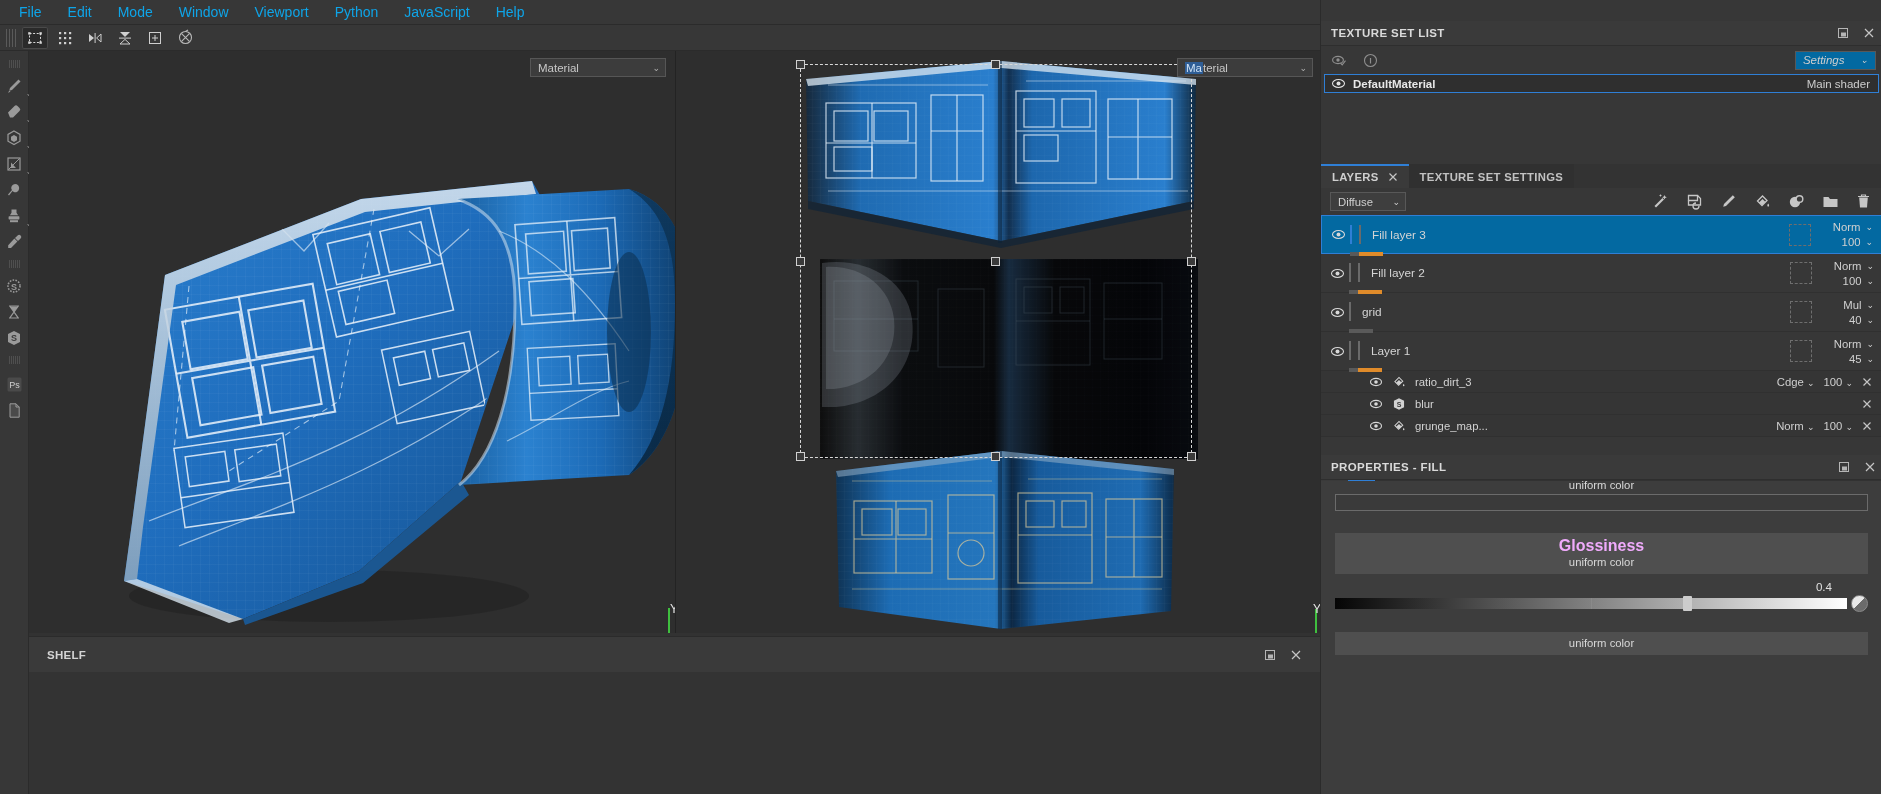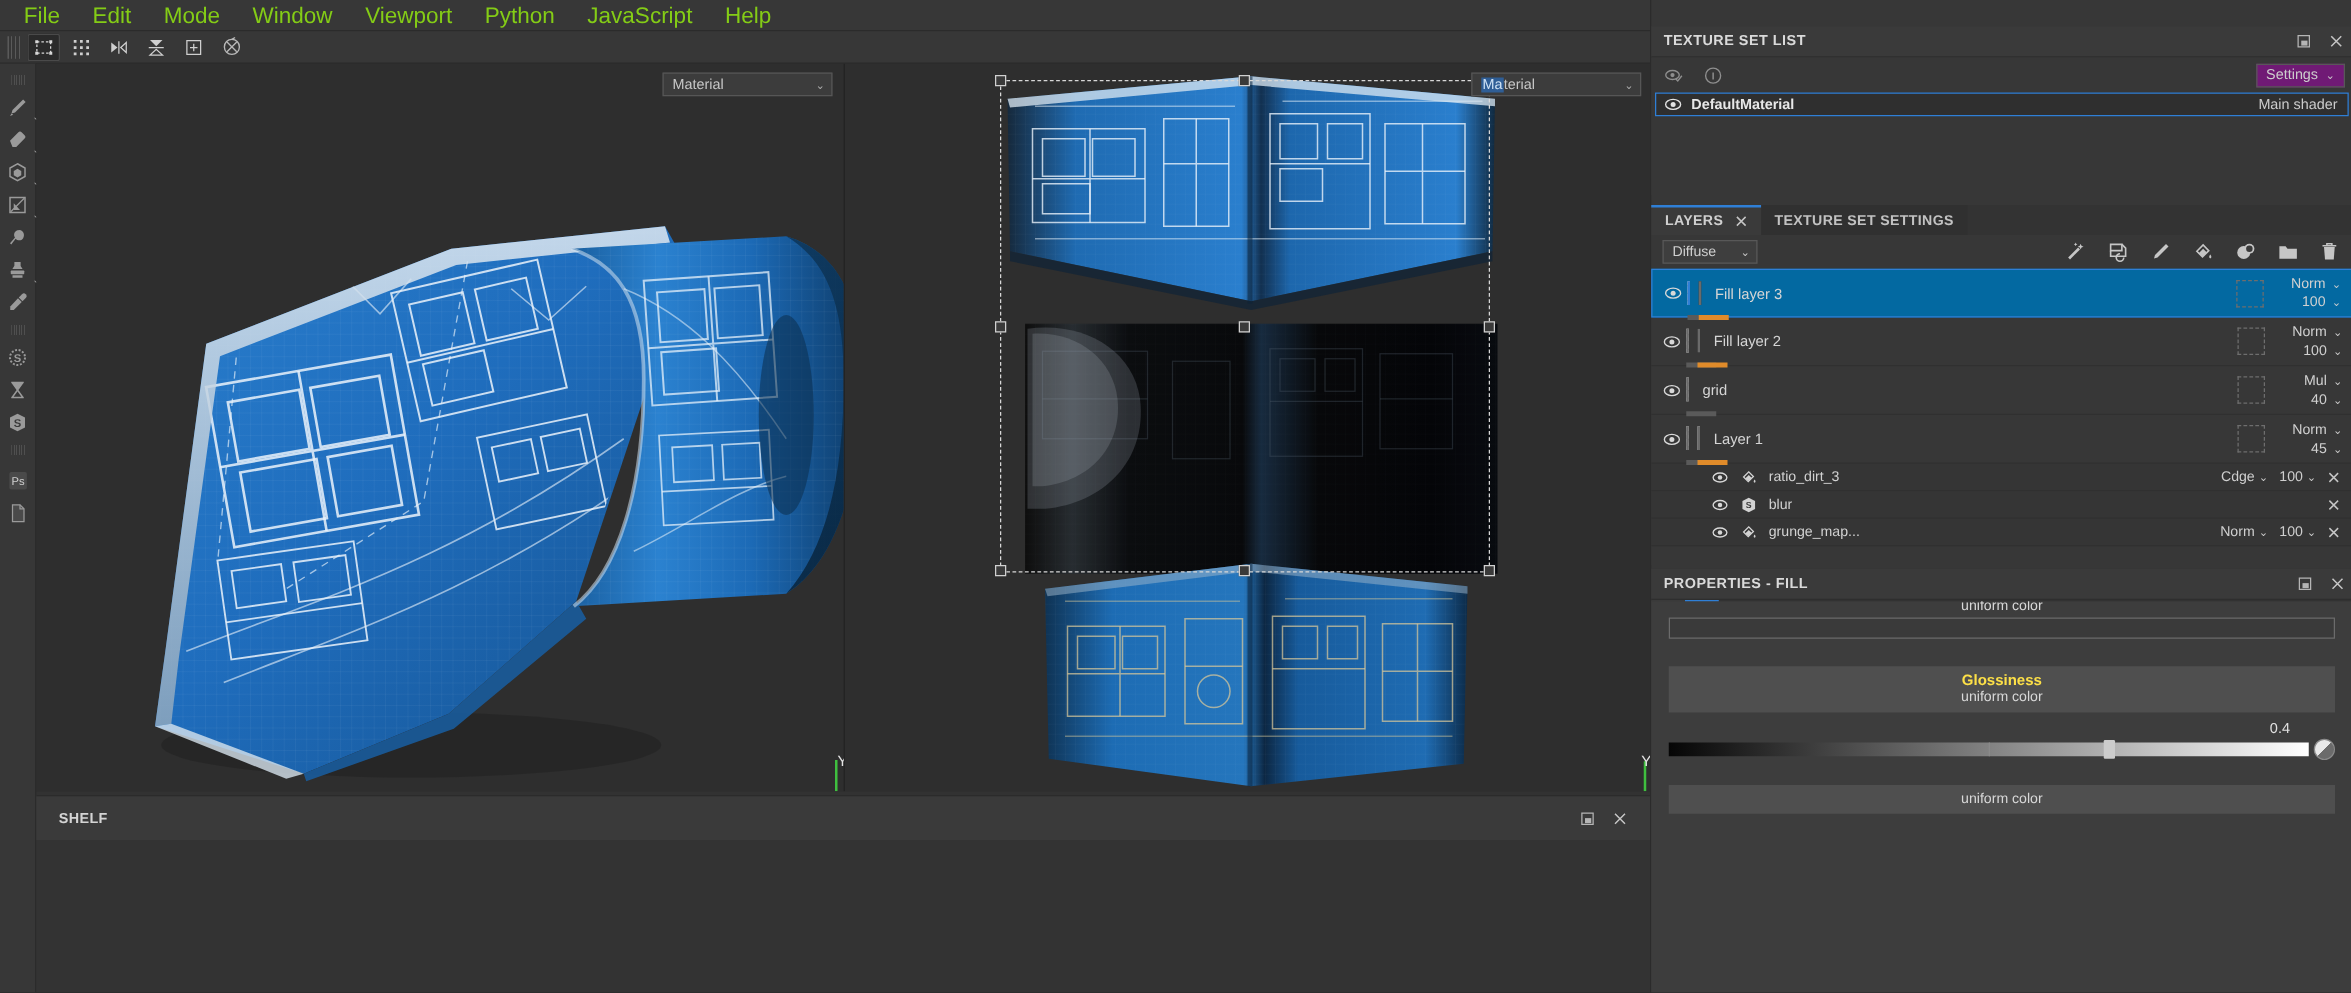--- a/index.html
+++ b/index.html
@@ -12,21 +12,21 @@
   }
   .app { position: relative; width: 1881px; height: 794px; background: #323232; }
 
   
   .menubar {
     position: absolute; top: 0; left: 0; width: 1881px; height: 25px;
     background: #373737; display: flex; align-items: center;
     padding-left: 6px; border-bottom: 1px solid #2b2b2b;
   }
   .menubar .mi {
-    font-size: 18px; color: #84cc16; padding: 4px 13px; line-height: 16px;
+    font-size: 14px; color: #0ea5e9; padding: 4px 13px; line-height: 16px;
     cursor: default; white-space: nowrap;
   }
 
   
   .toolbar {
     position: absolute; top: 25px; left: 0; width: 1881px; height: 26px;
     background: #373737; border-bottom: 1px solid #2b2b2b;
     display: flex; align-items: center;
   }
   .tb-grip { width: 10px; height: 18px; margin: 0 4px 0 6px;
@@ -116,22 +116,22 @@
     letter-spacing: .4px; }
   .panel-hdr .acts { margin-left: auto; display: flex; gap: 14px; align-items: center; }
 
   
   .tsl { position: absolute; top: 21px; left: 0; width: 561px; height: 135px;
     background: #373737; }
   .tsl-toolbar { height: 28px; display: flex; align-items: center;
     padding: 0 6px 0 10px; gap: 16px; }
   .settings-btn {
     margin-left: auto; height: 19px; min-width: 66px; border: 1px solid #585858;
-    background: #701a75; display: flex; align-items: center; justify-content: center;
-    gap: 6px; font-size: 11.5px; color: #cdcdcd; padding: 0 7px;
+    background: #0369a1; display: flex; align-items: center; justify-content: center;
+    gap: 16px; font-size: 11.5px; color: #cdcdcd; padding: 0 7px; font-style: italic;
   }
   .ts-row {
     height: 19px; margin: 0 3px; background: #2f2f2f; border: 1px solid #2f7fd6;
     display: flex; align-items: center; padding: 0 8px 0 6px;
   }
   .ts-row .nm { font-size: 11.5px; font-weight: bold; color: #e8e8e8; margin-left: 7px; }
   .ts-row .shd { margin-left: auto; font-size: 11.5px; color: #cccccc; }
 
   
   .layers { position: absolute; top: 164px; left: 0; width: 561px; height: 288px;
@@ -193,21 +193,21 @@
   .props-tabs { height: 26px; display: flex; align-items: stretch; background: #323232; }
   .pt { width: 27px; display: flex; align-items: center; justify-content: center;
     background: #3a3a3a; }
   .pt.active { background: #414141; border-top: 2px solid #2f7fd6; }
   .props-body { position: absolute; top: 26px; left: 0; width: 561px;
     height: 313px; background: #3d3d3d; padding: 0 14px; overflow: hidden; }
   .prop-band {
     background: #4f4f4f; text-align: center; padding: 4px 0 6px;
     margin-top: 10px;
   }
-  .prop-band .lbl { font-size: 12px; font-weight: bold; color: #fde047; }
+  .prop-band .lbl { font-size: 16px; font-weight: bold; color: #f0abfc; }
   .prop-band .sub { font-size: 11.3px; color: #d8d8d8; margin-top: 1px; }
   .color-swatch { height: 17px; background: #3a3a3a; border: 1px solid #6b6b6b;
     margin-top: 8px; }
   .slider-val { text-align: right; font-size: 11.6px; color: #e0e0e0;
     padding-right: 36px; margin-top: 6px; }
   .slider-row { display: flex; align-items: center; gap: 0; margin-top: 2px; }
   .slider-track { position: relative; flex: 1; height: 11px;
     background: linear-gradient(to right,#050505,#ffffff); }
   .slider-tick { position: absolute; top: 0; width: 1px; height: 11px; background: #8a8a8a; }
   .slider-knob { position: absolute; top: -2px; width: 9px; height: 15px;

